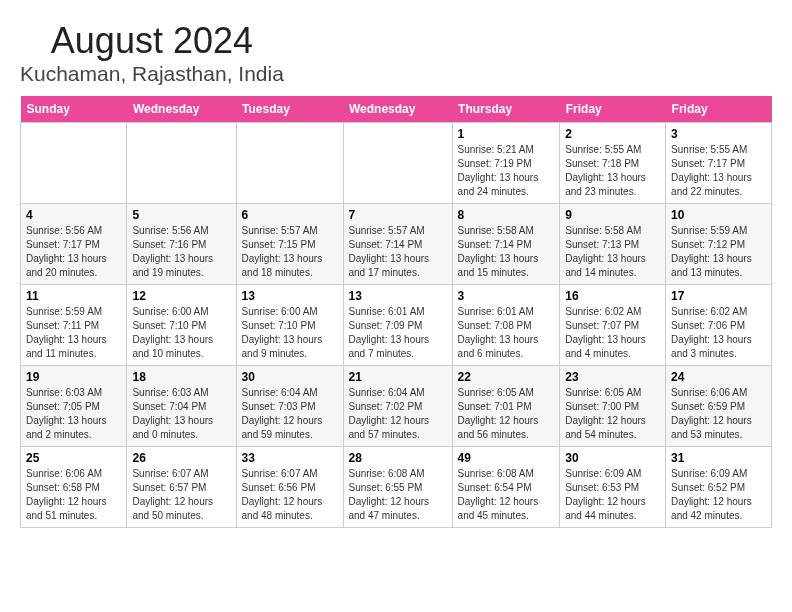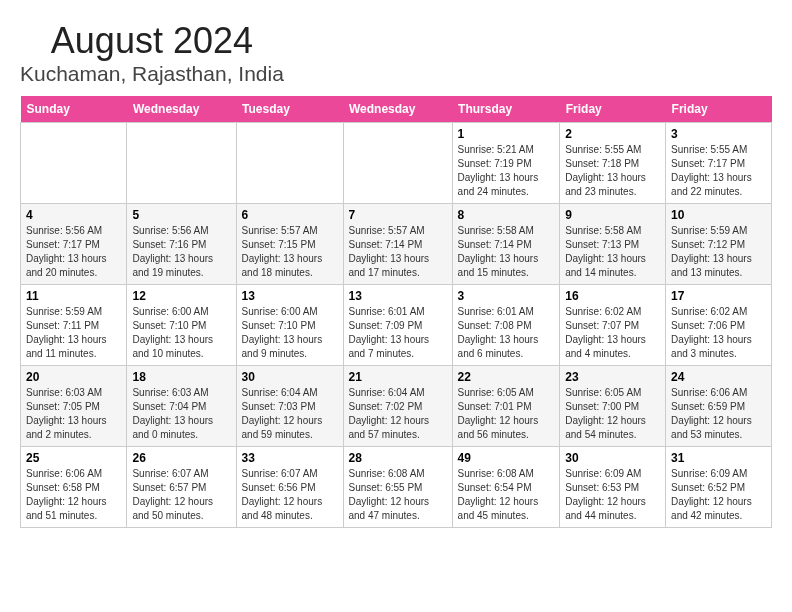--- a/index.html
+++ b/index.html
@@ -233,21 +233,21 @@
         <td>
           <span class="day-number">17</span>
           <div class="day-info" style="white-space: pre-line;">Sunrise: 6:02 AM
 Sunset: 7:06 PM
 Daylight: 13 hours
 and 3 minutes.</div>
         </td>
       </tr>
       <tr>
         <td>
-          <span class="day-number">20</span>
+          <span class="day-number">19</span>
           <div class="day-info" style="white-space: pre-line;">Sunrise: 6:03 AM
 Sunset: 7:05 PM
 Daylight: 13 hours
 and 2 minutes.</div>
         </td>
         <td>
           <span class="day-number">18</span>
           <div class="day-info" style="white-space: pre-line;">Sunrise: 6:03 AM
 Sunset: 7:04 PM
 Daylight: 13 hours

